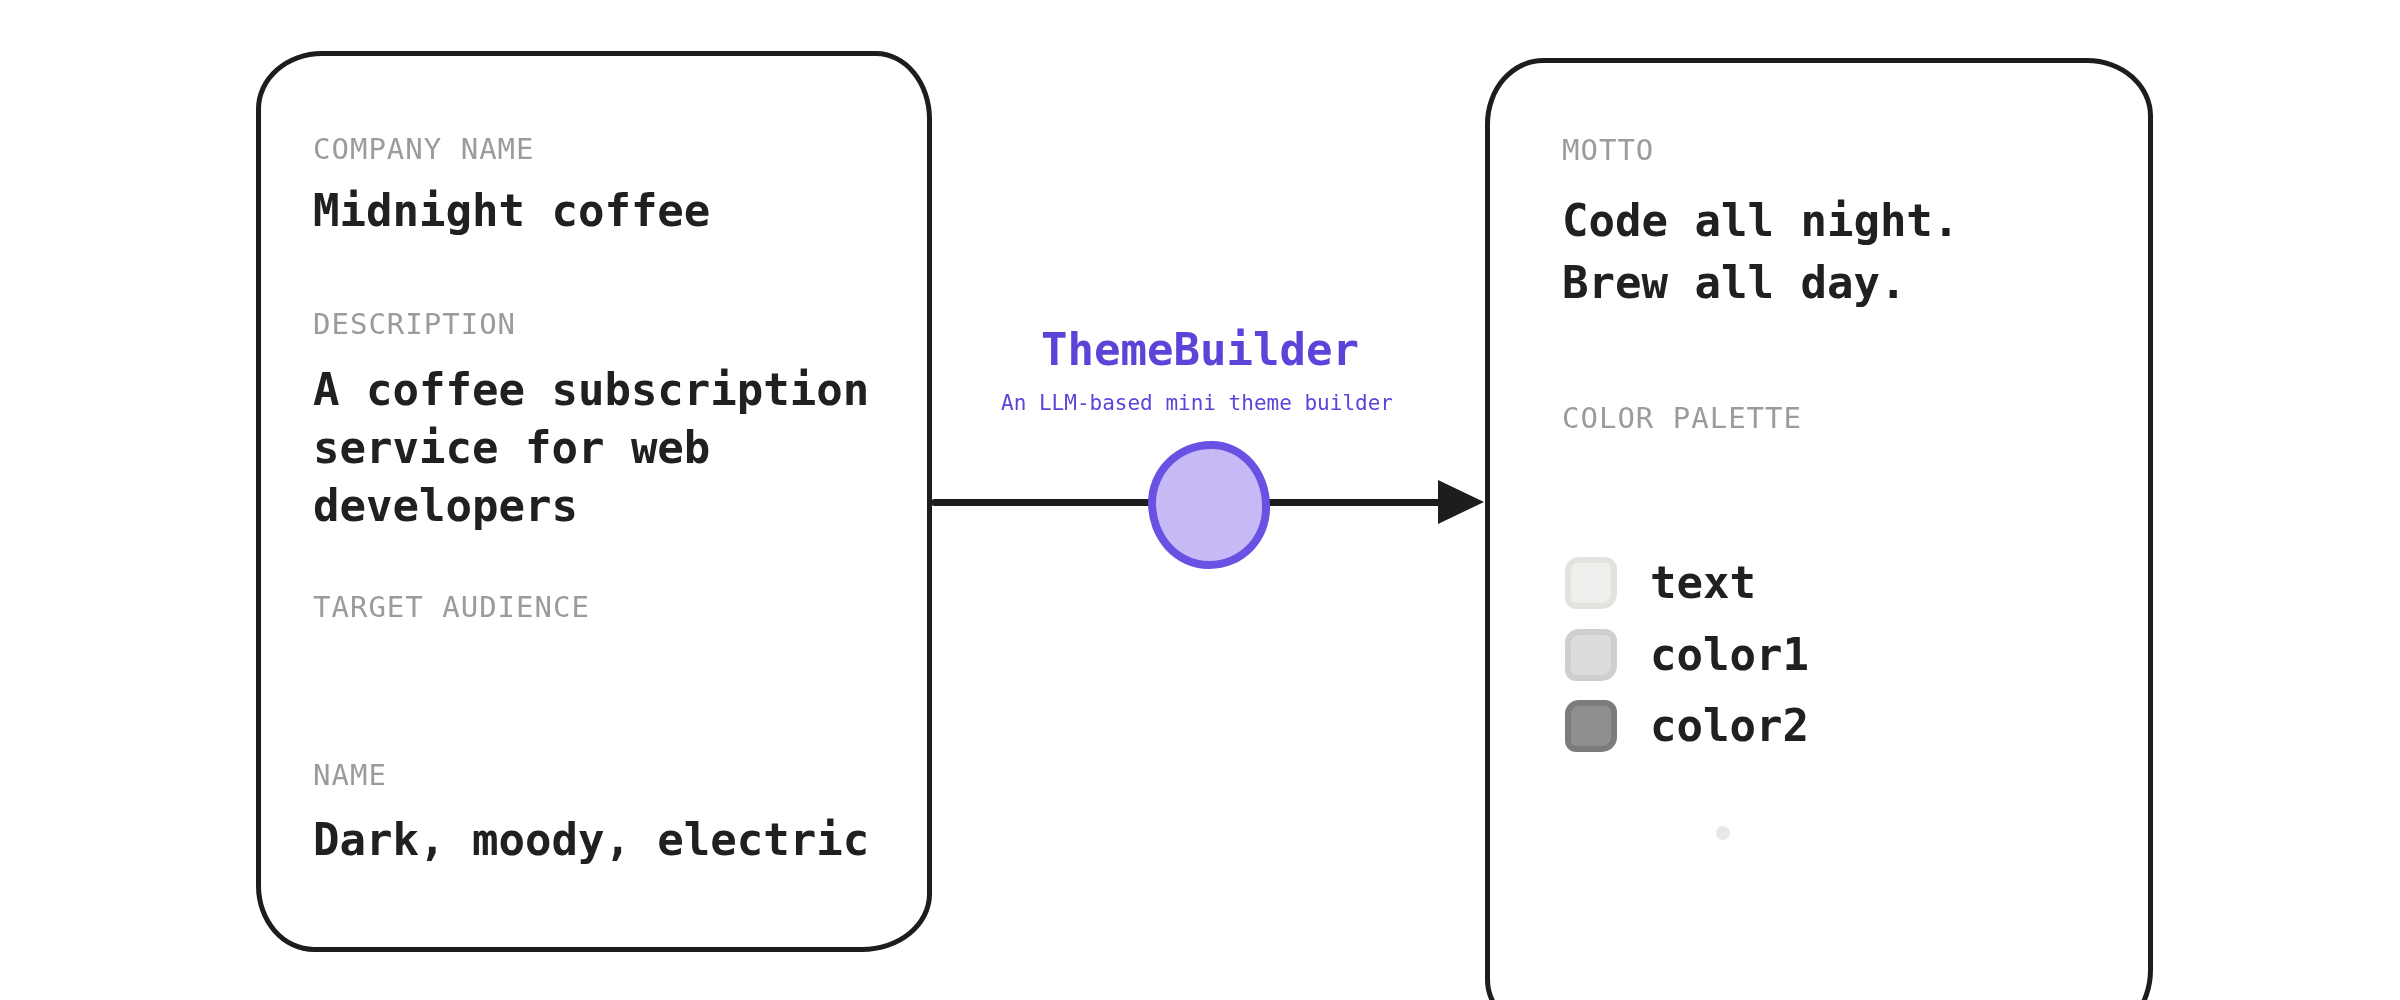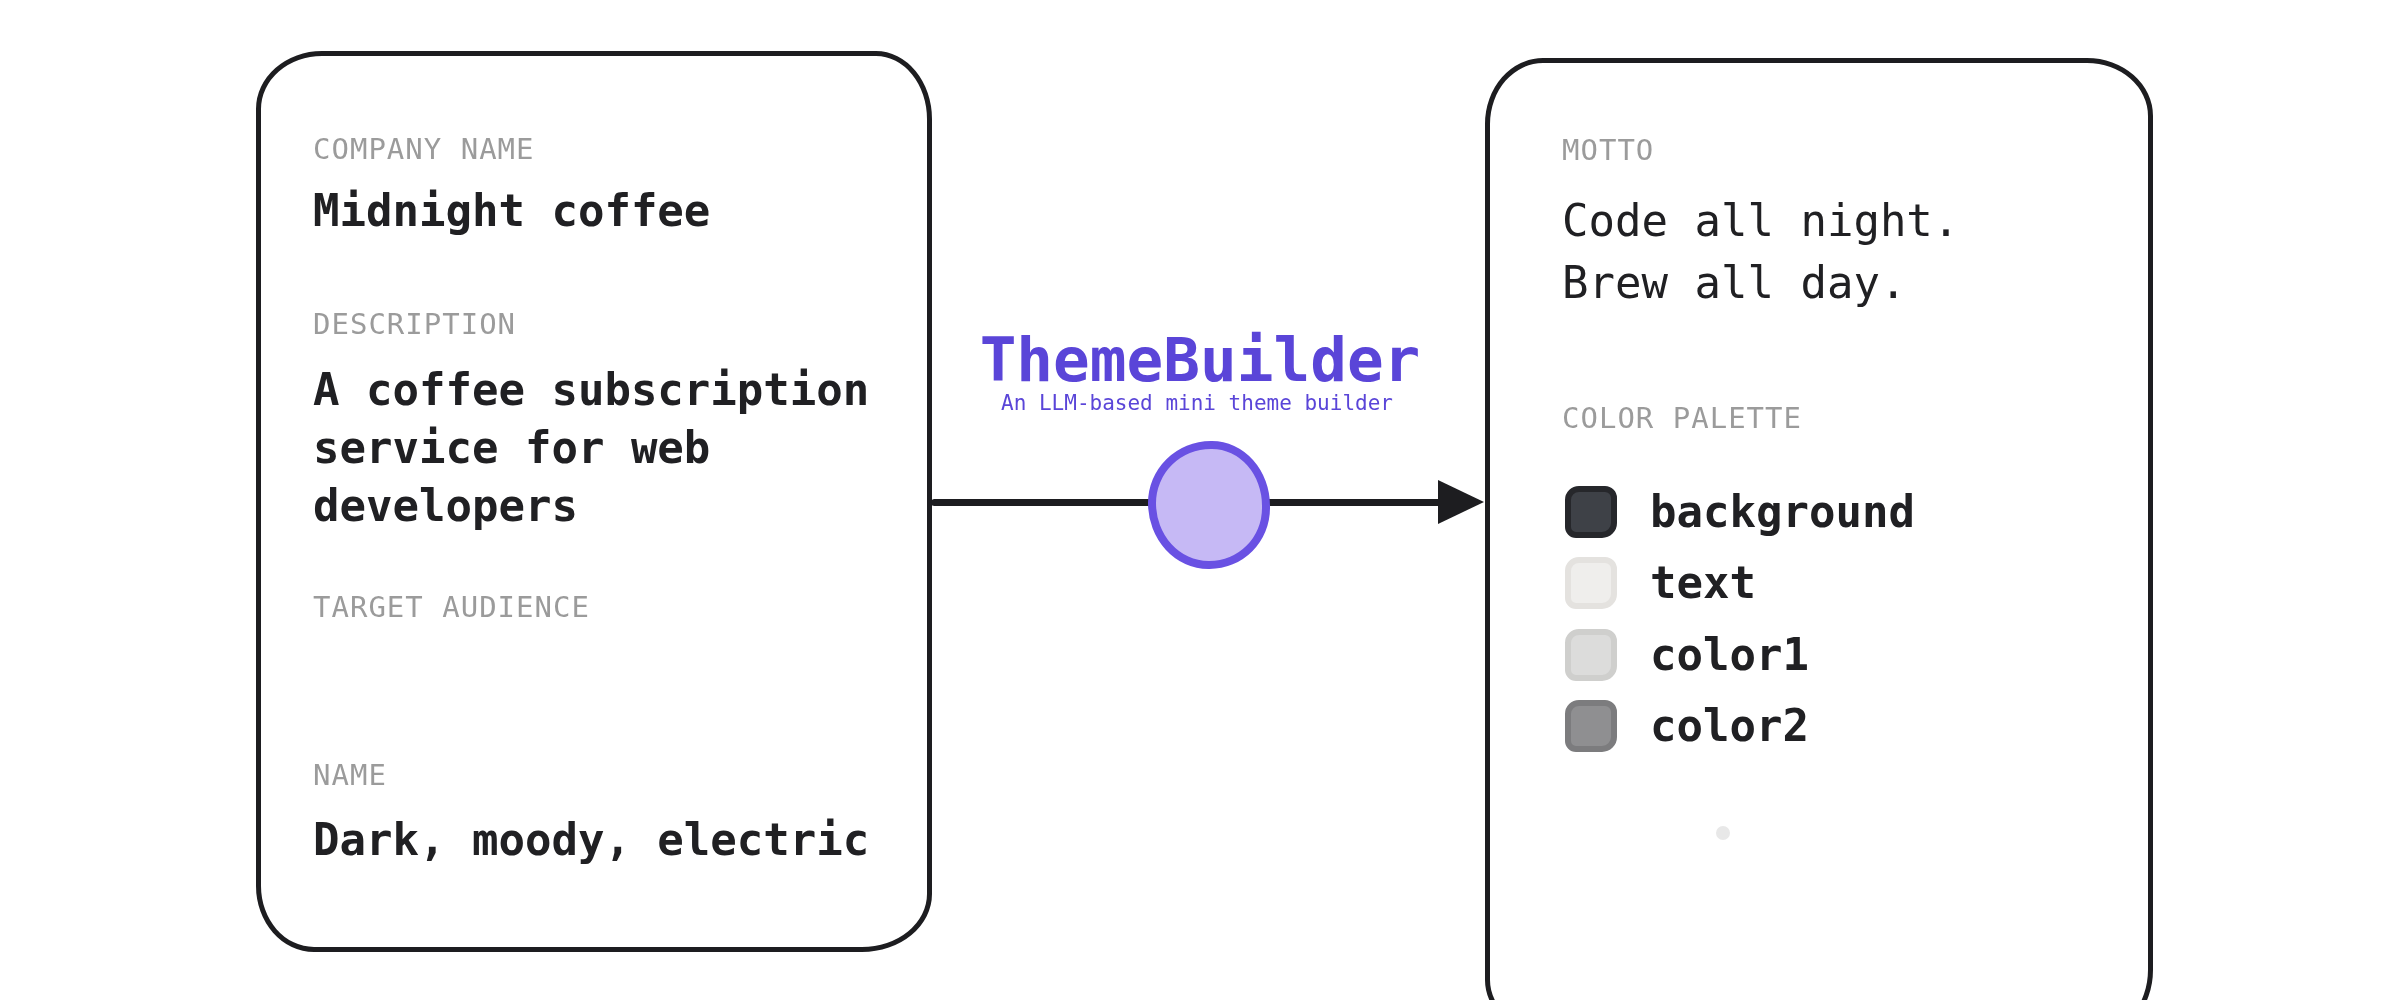--- a/index.html
+++ b/index.html
@@ -52,21 +52,21 @@
   }
   .field-value.wrap {
     white-space: normal;
     width: 568px;
     line-height: 58px;
   }
   .motto-line {
     position: absolute;
     left: 72px;
     font-size: 44px;
-    font-weight: 400;
+    font-weight: 700;
     color: #202023;
     white-space: nowrap;
   }
   
   .palette-row {
     position: absolute;
     left: 75px;
     height: 52px;
     display: flex;
     align-items: center;
@@ -92,21 +92,21 @@
     left: 226px; top: 763px;
     width: 14px; height: 14px;
     border-radius: 50%;
     background: #e8e8e8;
   }
   
   .proc-title {
     position: absolute;
     left: 1200px; top: 324px;
     transform: translateX(-50%);
-    font-size: 61px;
+    font-size: 44px;
     font-weight: 700;
     white-space: nowrap;
   }
   .proc-subtitle {
     position: absolute;
     left: 1197px; top: 391px;
     transform: translateX(-50%);
     font-size: 21px;
     font-weight: 400;
     white-space: nowrap;
@@ -160,24 +160,20 @@
   <div class="flow-arrowhead" style="border-left-color: rgb(29, 29, 32);"></div>
   <div class="proc-node" style="background-color: rgb(198, 185, 245); border-color: rgb(105, 81, 227);"></div>
 
   <section class="card output">
     <div class="field-label" style="left:72px; top:70px">MOTTO</div>
     <div class="motto-line" style="top:132px">Code all night.</div>
     <div class="motto-line" style="top:194px">Brew all day.</div>
 
     <div class="field-label" style="left:72px; top:338px">COLOR PALETTE</div>
 
-    <div class="palette-row" style="top:423px">
-      <span class="swatch" style="background-color: rgb(62, 65, 71); border-color: rgb(38, 39, 43);"></span>
-      <span class="swatch-label">background</span>
-    </div>
 
     <div class="palette-row" style="top:494px">
       <span class="swatch" style="background-color: rgb(239, 238, 236); border-color: rgb(228, 226, 223);"></span>
       <span class="swatch-label">text</span>
     </div>
 
     <div class="palette-row" style="top:566px">
       <span class="swatch" style="background-color: rgb(220, 220, 219); border-color: rgb(207, 207, 205);"></span>
       <span class="swatch-label">color1</span>
     </div>

